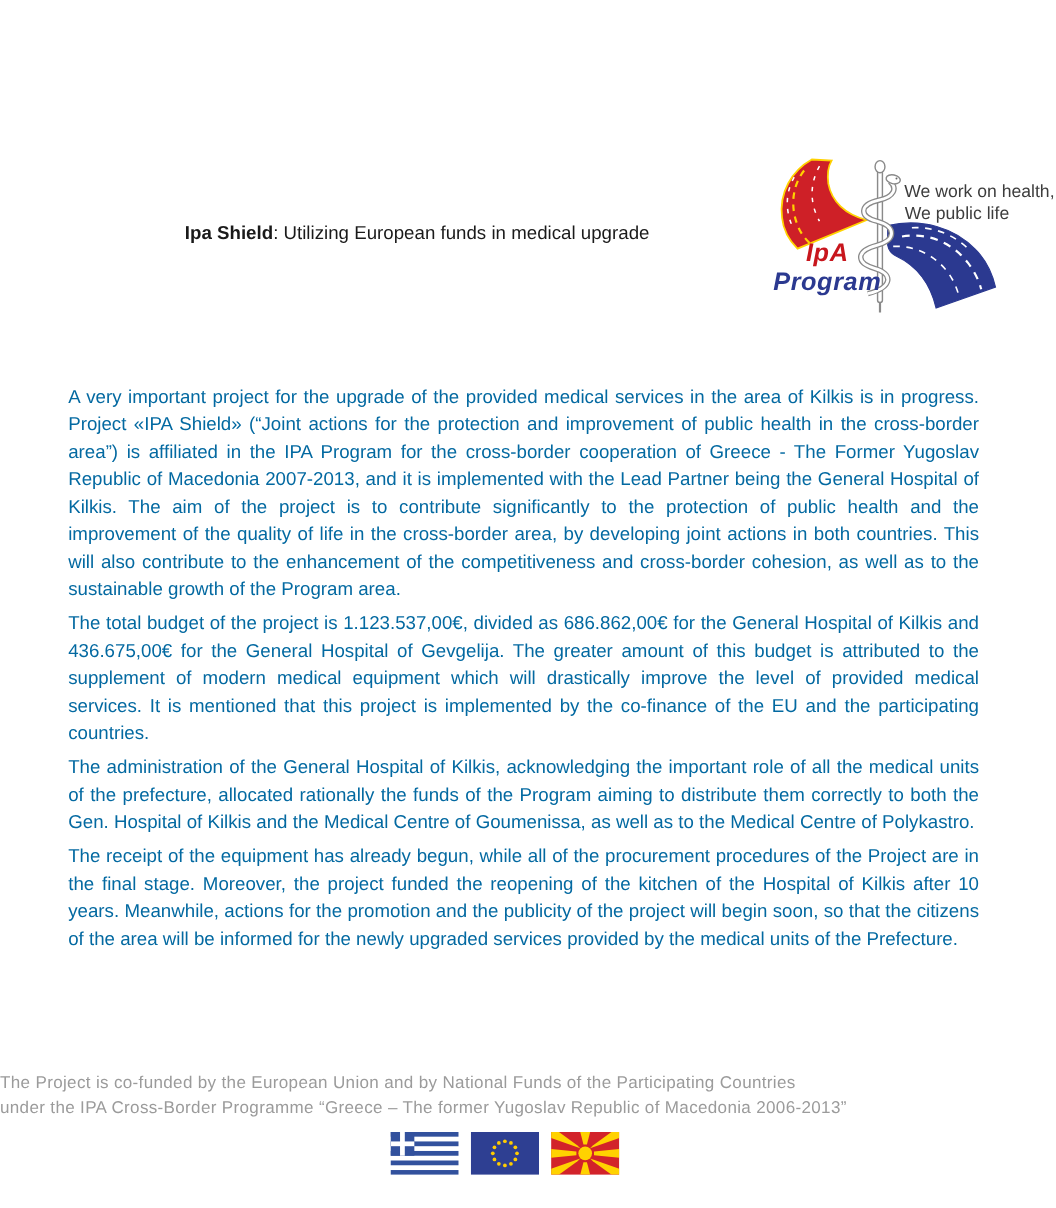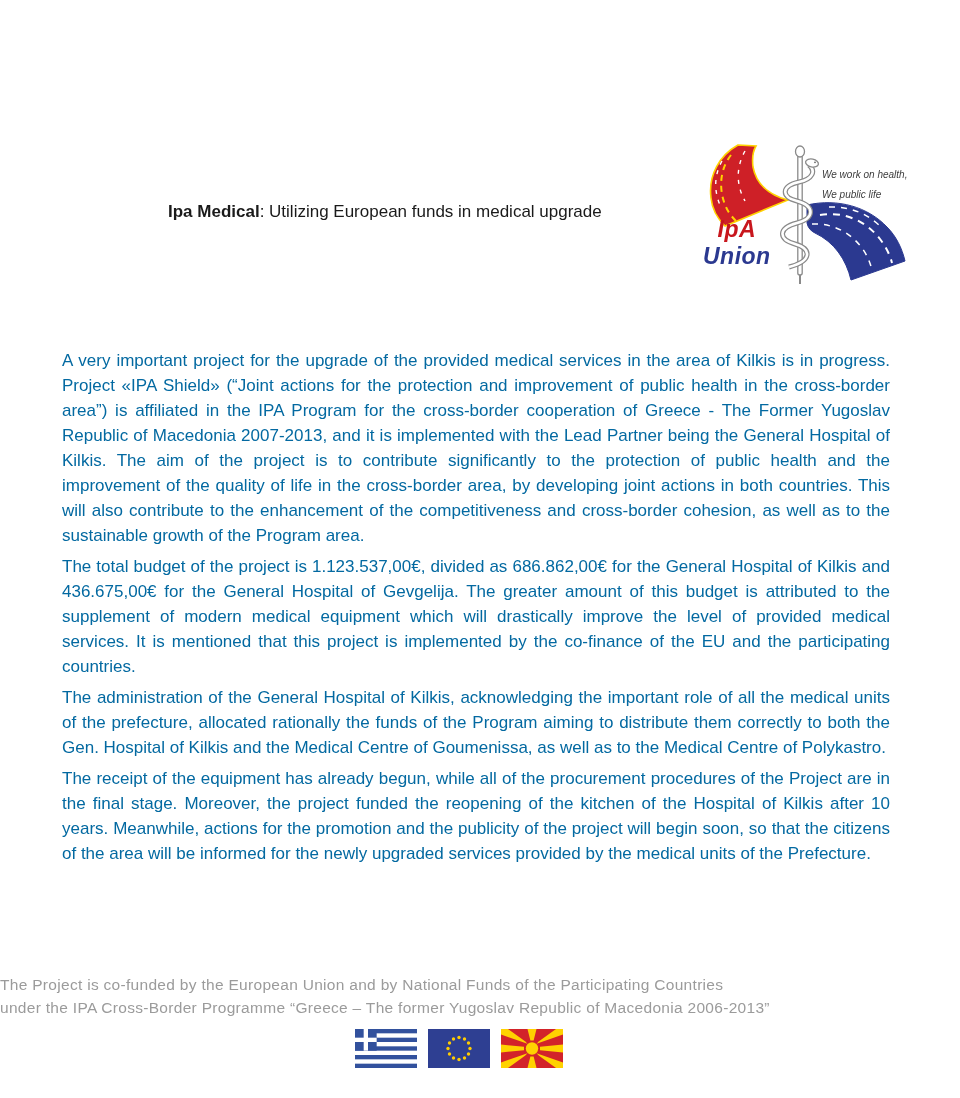--- a/index.html
+++ b/index.html
@@ -6,22 +6,22 @@
   body { width:960px; height:1098px; font-family:"Liberation Sans", sans-serif; }
   .page { position:relative; width:960px; height:1098px; background:#ffffff; overflow:hidden; }
 
   
   .doc-title { position:absolute; left:168px; top:202px; font-size:17px; color:#1a1a1a; white-space:nowrap; }
   .doc-title .t-bold { font-weight:bold; }
 
   
   .logo { position:absolute; left:698px; top:143px; width:215px; height:145px; }
   .logo svg { position:absolute; left:0; top:0; }
-  .logo-tagline { position:absolute; left:124px; top:22px; width:96px; 
-                  font-style:italic; font-size:10px; color:#3d3d3d; line-height:20px; white-space:nowrap; }
+  .logo-tagline { position:absolute; left:124px; top:22px; width:96px; text-align:center;
+                  font-size:16px; color:#3d3d3d; line-height:20px; white-space:nowrap; }
   .logo-wordmark { position:absolute; left:5px; top:73px; font-weight:bold; font-style:italic;
                    font-size:23px; line-height:27px; letter-spacing:0.5px;text-align:center; }
   .wm-red  { color:#c8161d; }
   .wm-blue { color:#2b3990; }
 
   
   .body-text { position:absolute; left:62px; top:348px; width:828px; font-size:17px;
                line-height:25px; color:#0369a1; text-align:justify; }
   .body-text p { margin:0 0 6px 0; }
 
@@ -31,21 +31,21 @@
 
   .flags { position:absolute; left:355px; top:1029px; display:flex; gap:11px; }
   .flag { width:62px; height:39px; display:block; }
 </style>
 </head>
 <body>
 
 <div class="page">
 
   <div class="doc-title">
-    <span class="t-bold">Ipa Medical</span><span>: Utilizing European funds in medical upgrade</span>
+    <span class="t-bold">Ipa Shield</span><span>: Utilizing European funds in medical upgrade</span>
   </div>
 
   <div class="logo">
     <svg width="215" height="145" viewBox="0 0 215 145">
 
       <g>
         <path d="M 40,2 C 22,12 10,32 13,55 C 14,65 19,75 27,83 L 90,57 C 70,52 58,40 55,24 C 54,16 55,8 58,3 Z" fill="#ce2027" stroke="#ffd200" stroke-width="1.6"></path>
         <path d="M 33,12 C 22,26 20,46 28,64 C 30,69 34,74 38,78" fill="none" stroke="#ffd200" stroke-width="2" stroke-dasharray="6 5"></path>
         <path d="M 24,18 C 16,32 16,48 22,62" fill="none" stroke="#ffffff" stroke-width="1.4" stroke-dasharray="4 6"></path>
         <path d="M 47,8 C 38,24 38,42 47,58" fill="none" stroke="#ffffff" stroke-width="1.4" stroke-dasharray="4 6"></path>
@@ -67,21 +67,21 @@
         <ellipse cx="114" cy="20" rx="6.5" ry="4" fill="#ffffff" stroke="#8a8a8a" stroke-width="1.3" transform="rotate(12 114 20)"></ellipse>
         <circle cx="117" cy="19.3" r="0.9" fill="#666666"></circle>
       </g>
     </svg>
     <div class="logo-tagline">
       <div>We work on health,</div>
       <div>We public life</div>
     </div>
     <div class="logo-wordmark">
       <div class="wm-red">IpA</div>
-      <div class="wm-blue">Union</div>
+      <div class="wm-blue">Program</div>
     </div>
   </div>
 
   <div class="body-text">
     <p>A very important project for the upgrade of the provided medical services in the area of Kilkis is in progress. Project «IPA Shield» (“Joint actions for the protection and improvement of public health in the cross-border area”) is affiliated in the IPA Program for the cross-border cooperation of Greece - The Former Yugoslav Republic of Macedonia 2007-2013, and it is implemented with the Lead Partner being the General Hospital of Kilkis. The aim of the project is to contribute significantly to the protection of public health and the improvement of the quality of life in the cross-border area, by developing joint actions in both countries. This will also contribute to the enhancement of the competitiveness and cross-border cohesion, as well as to the sustainable growth of the Program area.</p>
     <p>The total budget of the project is 1.123.537,00€, divided as 686.862,00€ for the General Hospital of Kilkis and 436.675,00€ for the General Hospital of Gevgelija. The greater amount of this budget is attributed to the supplement of modern medical equipment which will drastically improve the level of provided medical services. It is mentioned that this project is implemented by the co-finance of the EU and the participating countries.</p>
     <p>The administration of the General Hospital of Kilkis, acknowledging the important role of all the medical units of the prefecture, allocated rationally the funds of the Program aiming to distribute them correctly to both the Gen. Hospital of Kilkis and the Medical Centre of Goumenissa, as well as to the Medical Centre of Polykastro.</p>
     <p>The receipt of the equipment has already begun, while all of the procurement procedures of the Project are in the final stage. Moreover, the project funded the reopening of the kitchen of the Hospital of Kilkis after 10 years. Meanwhile, actions for the promotion and the publicity of the project will begin soon, so that the citizens of the area will be informed for the newly upgraded services provided by the medical units of the Prefecture.</p>
   </div>
 

